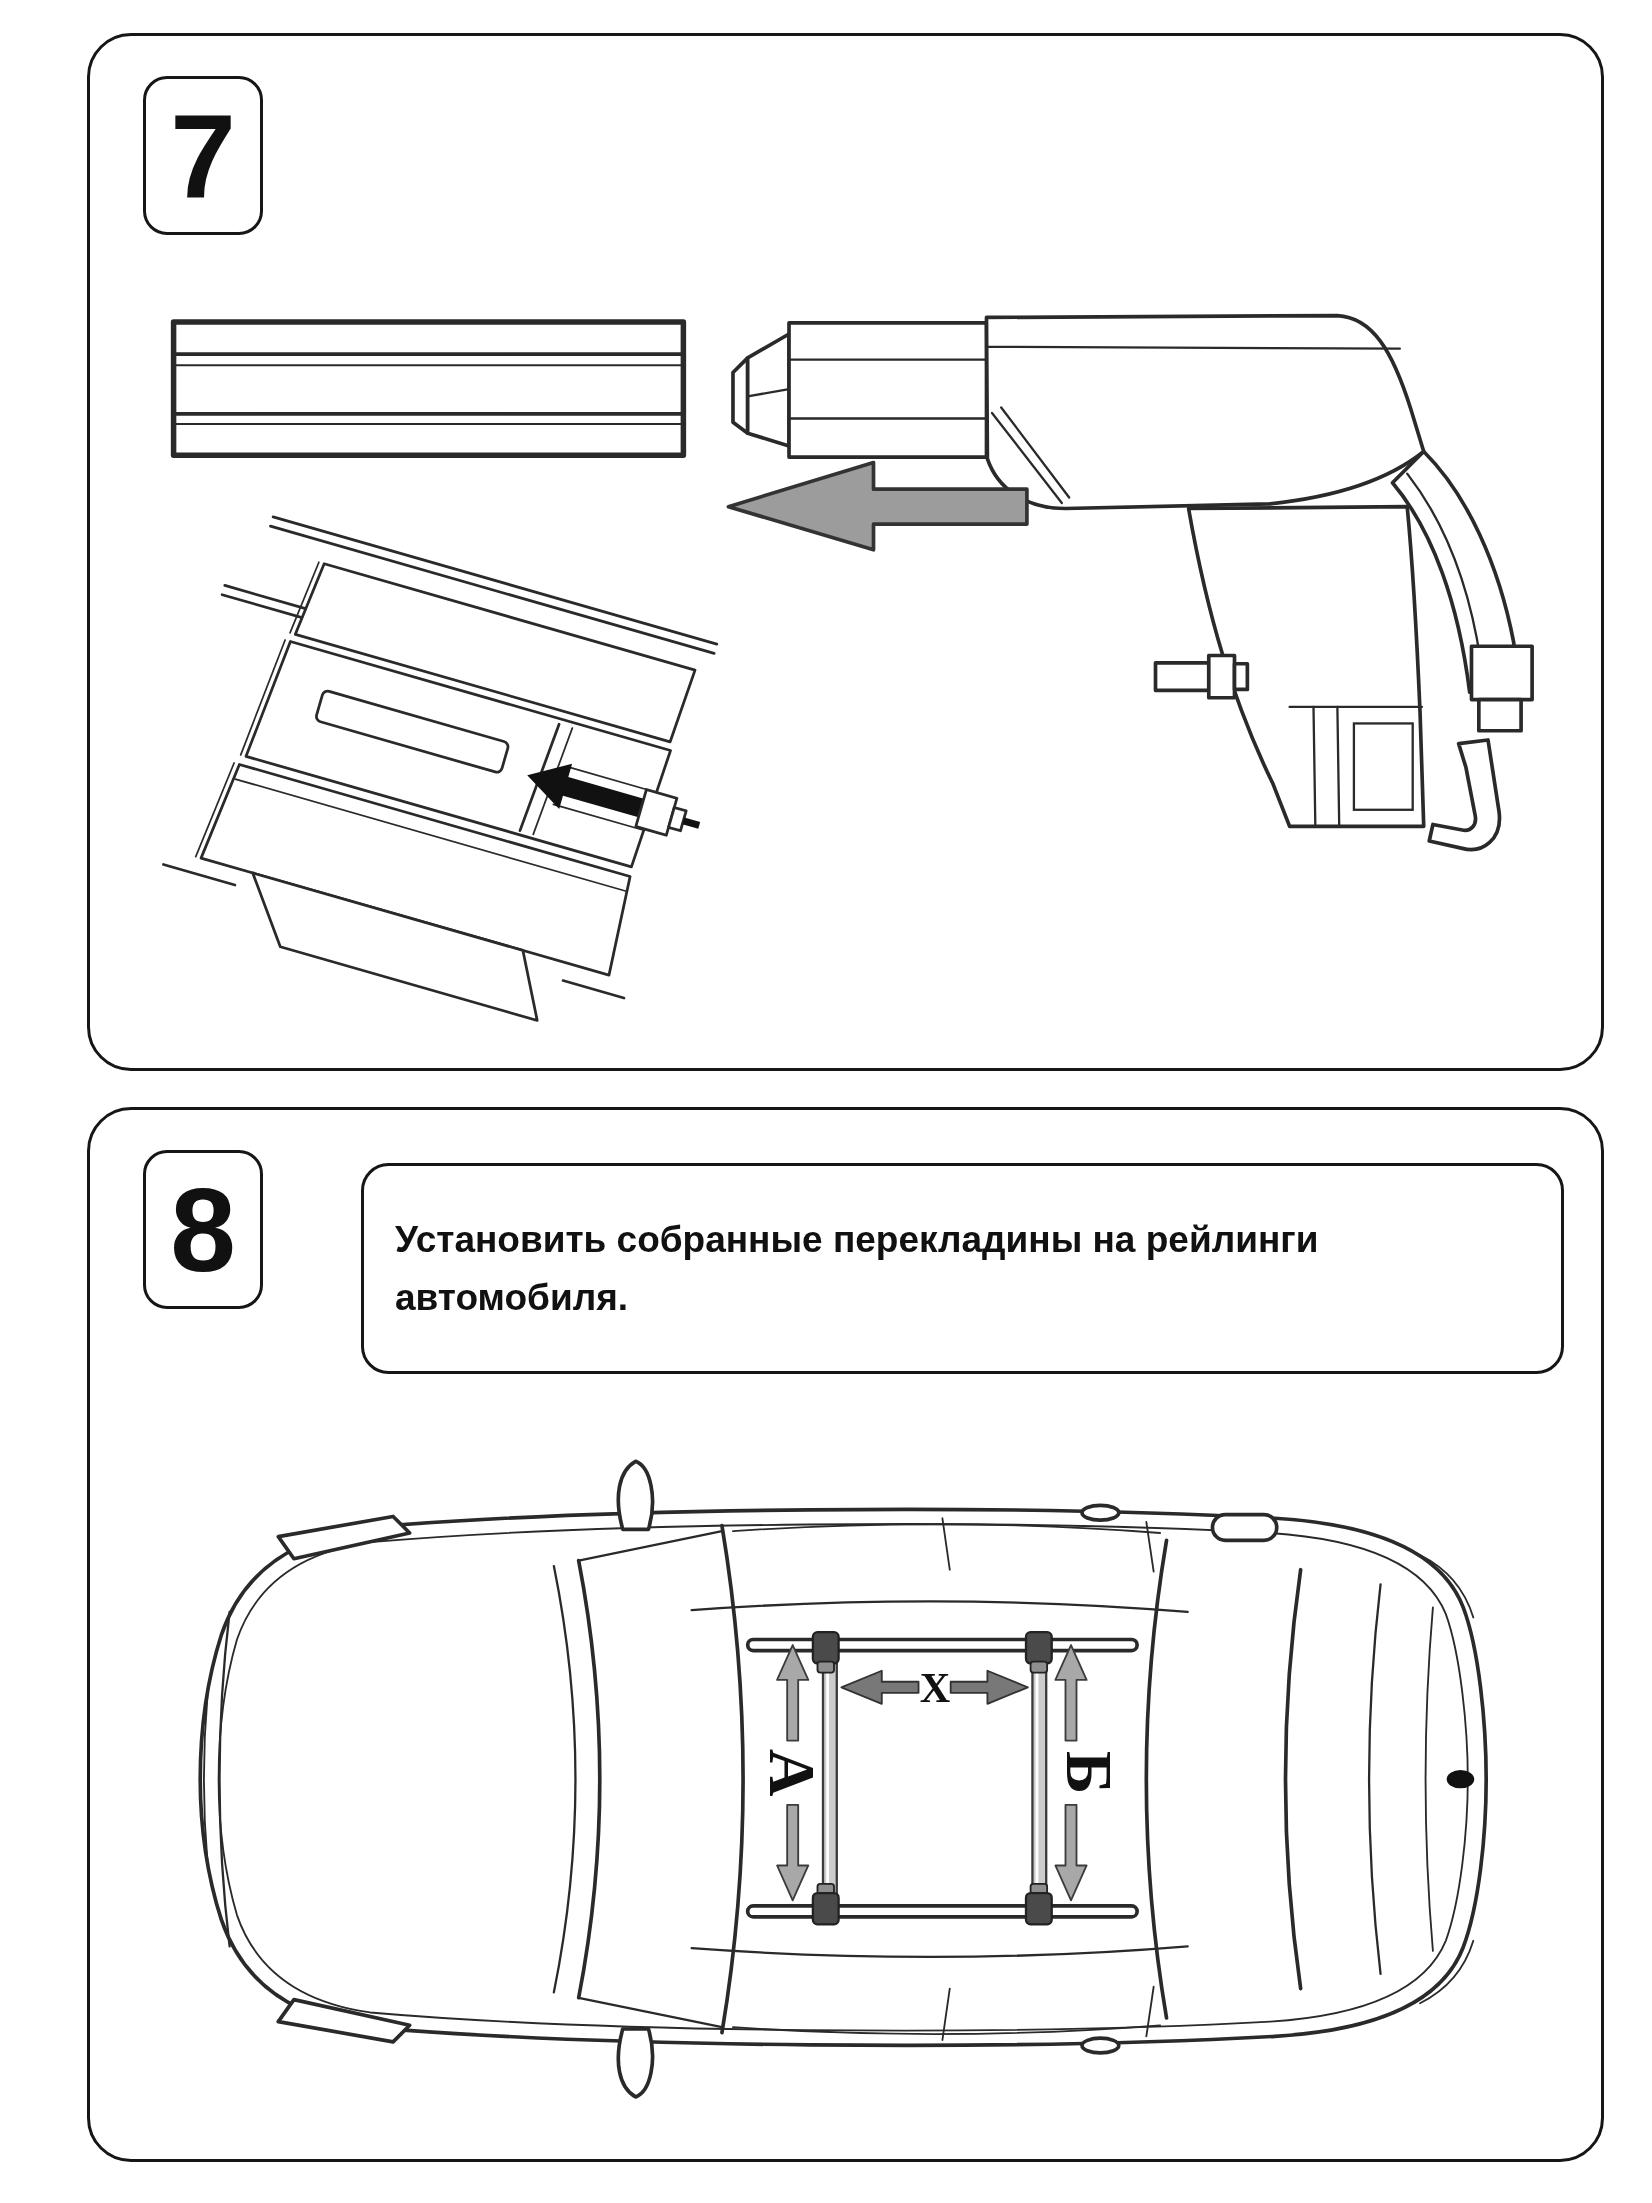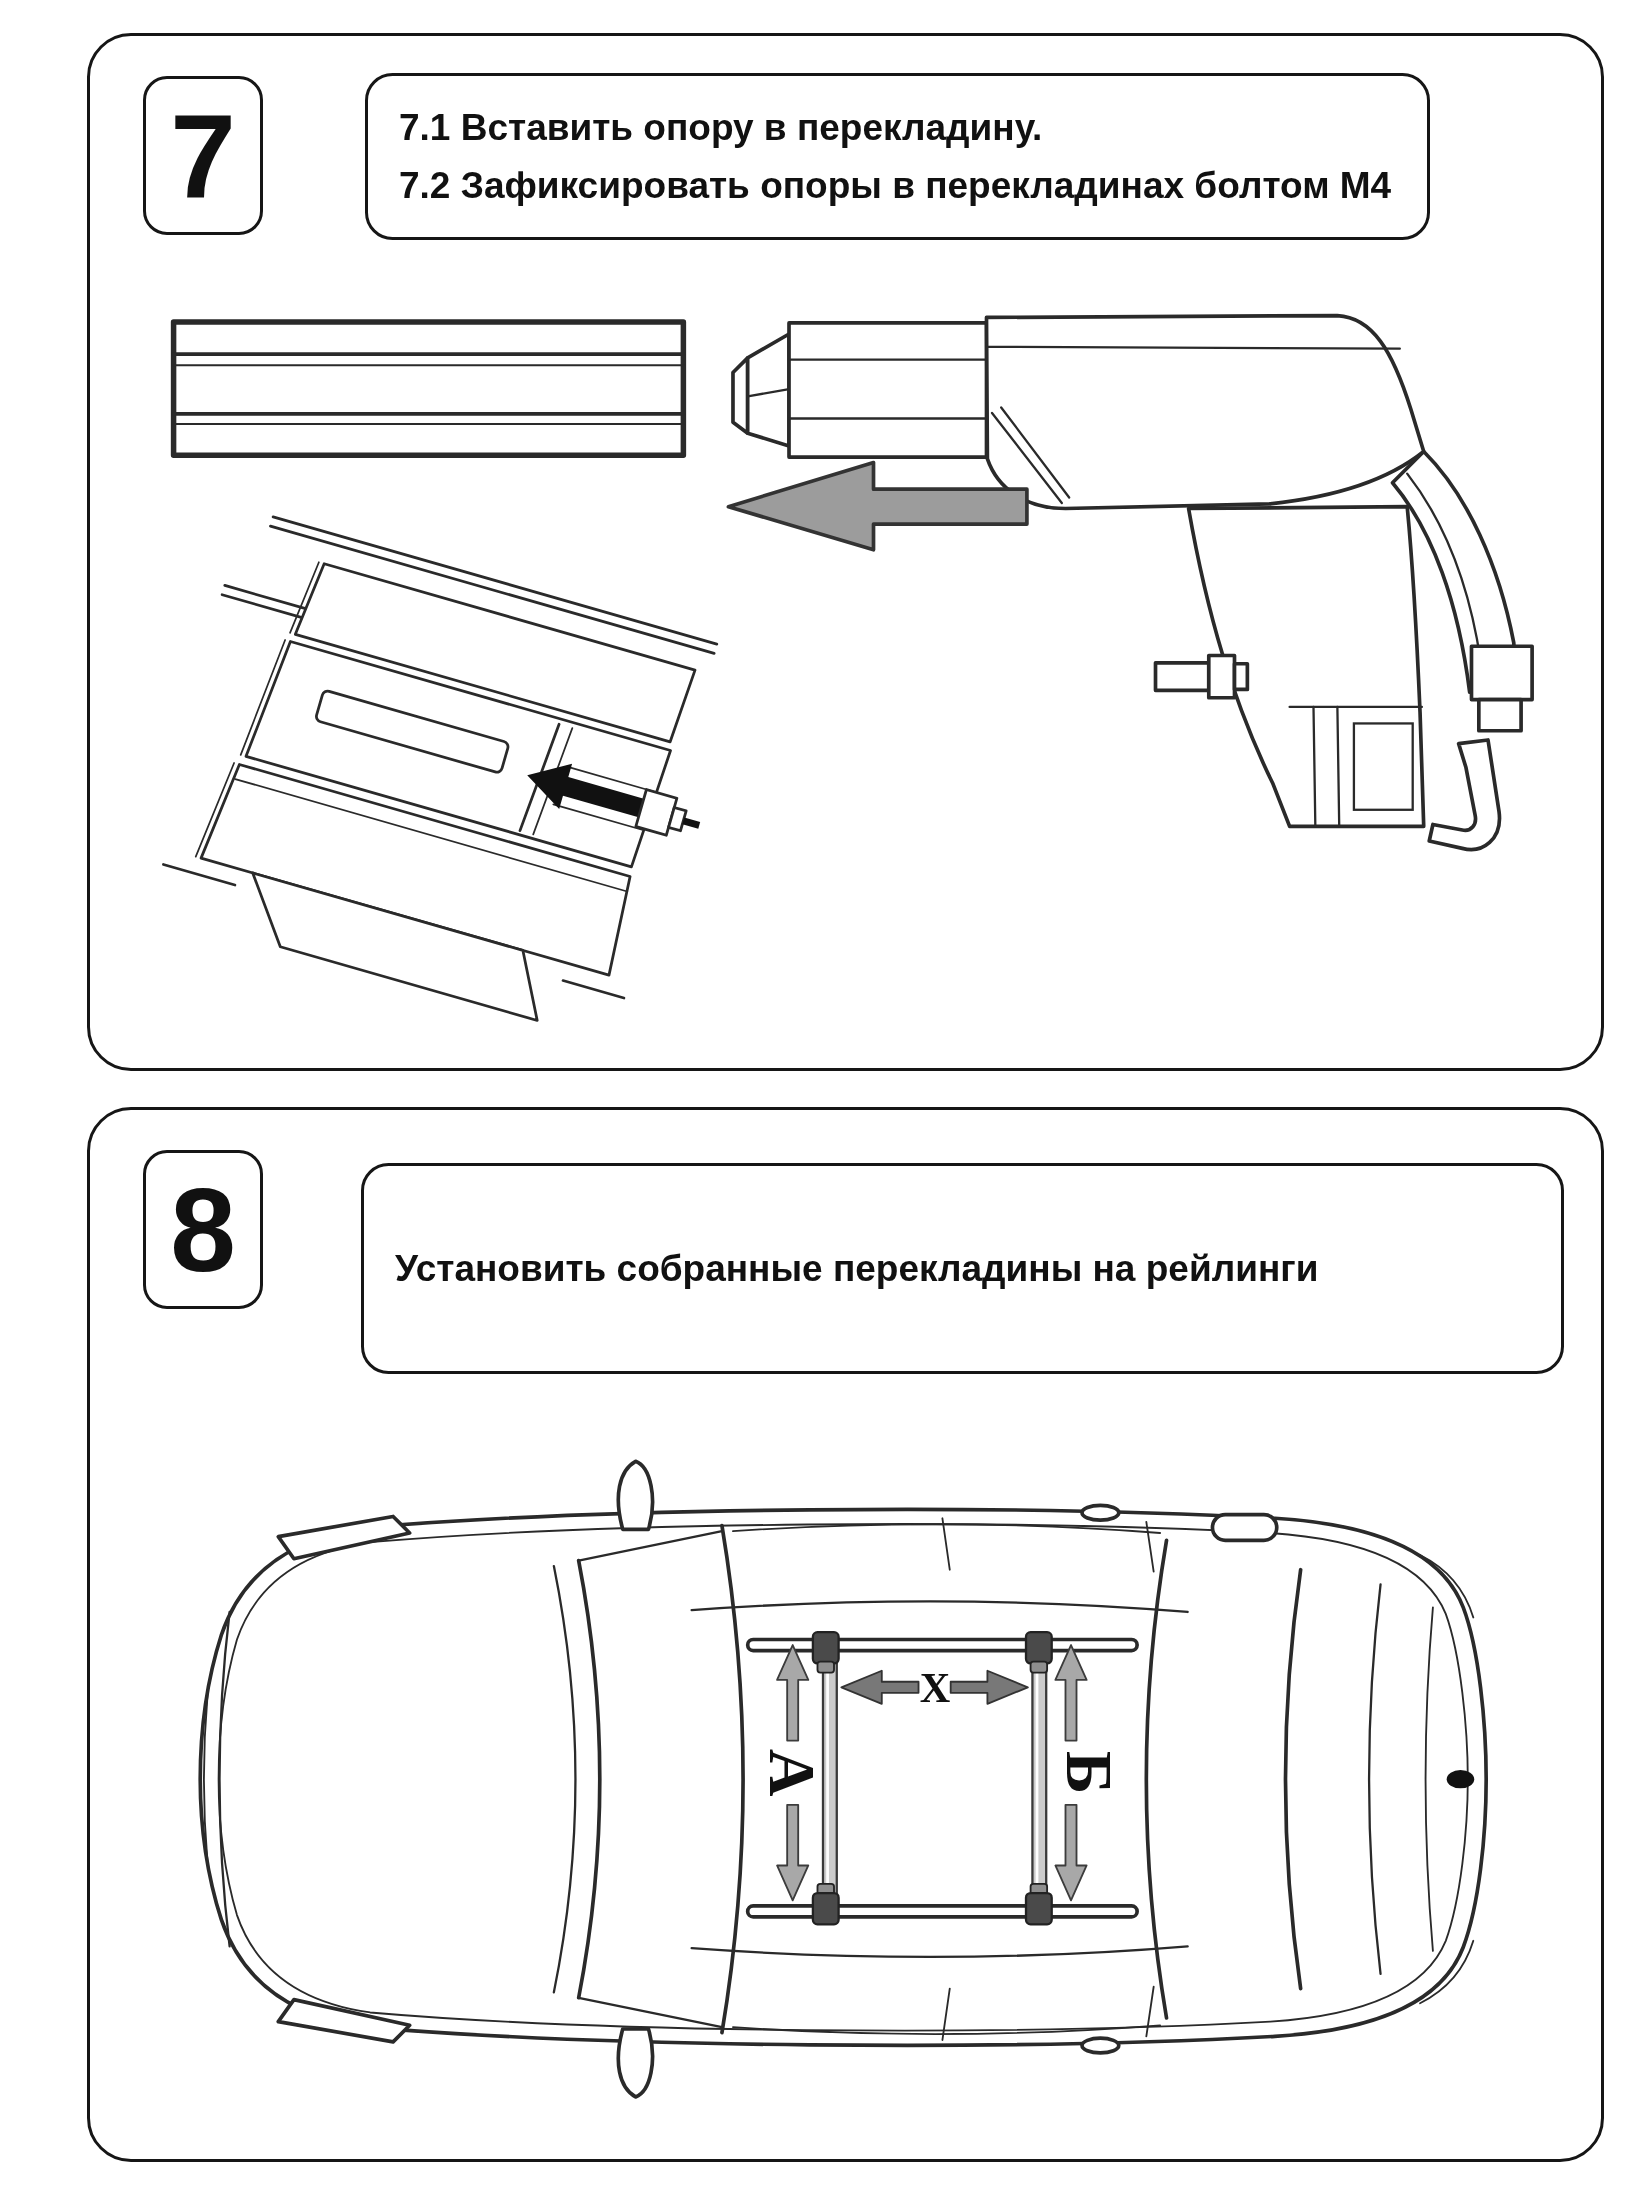--- a/index.html
+++ b/index.html
@@ -27,24 +27,20 @@
   .ln2{fill:none;stroke:#2a2a2a;stroke-width:2;stroke-linecap:round;}
   .serifbold{font-family:"Liberation Serif",serif;font-weight:bold;fill:#111;}
 </style>
 </head>
 <body>
 
 <div class="panel" id="panel-7">
   <div class="numbox">
     <span>7</span>
   </div>
-  <div class="textbox" id="textbox-7">
-    <span>7.1 Вставить опору в перекладину.</span>
-    <span>7.2 Зафиксировать опоры в перекладинах болтом М4</span>
-  </div>
 
   <svg class="fig" id="fig-7" width="1511" height="790" viewBox="0 0 1645 860">
 
     <g>
       <rect class="o6" x="91" y="49" width="555" height="145"></rect>
       <line class="ln" x1="91" y1="84" x2="646" y2="84" stroke-width="5"></line>
       <line class="ln2" x1="91" y1="96" x2="646" y2="96"></line>
       <line class="ln" x1="91" y1="149" x2="646" y2="149" stroke-width="5"></line>
       <line class="ln2" x1="91" y1="160" x2="646" y2="160"></line>
     </g>
@@ -115,20 +111,21 @@
     </g>
   </svg>
 </div>
 
 <div class="panel" id="panel-8">
   <div class="numbox">
     <span>8</span>
   </div>
   <div class="textbox" id="textbox-8">
     <span>Установить собранные перекладины на рейлинги</span>
+    <span>автомобиля.</span>
   </div>
 
   <svg class="fig" id="fig-8" width="1511" height="735" viewBox="0 0 1645 800">
 
     <g>
       <path class="o" d="M300 118 C560 96 1000 92 1290 108 C1390 114 1470 140 1495 205 C1512 250 1520 330 1520 392 C1520 454 1512 530 1495 575 C1470 640 1390 666 1290 672 C1000 688 560 684 300 662 C215 650 165 610 143 545 C127 495 120 440 120 392 C120 340 127 285 143 235 C165 170 215 130 300 118 Z"></path>
       <path class="ln2" d="M305 134 C560 112 995 108 1285 124 C1375 130 1452 154 1476 212 C1492 256 1500 336 1500 392 C1500 448 1492 524 1476 568 C1452 626 1375 650 1285 656 C995 672 560 668 305 646 C228 635 180 598 160 540 C146 492 140 438 140 392 C140 344 146 288 160 240 C180 182 228 145 305 134 Z"></path>
 
       <path class="i" d="M152 210 Q130 392 152 574"></path>
       <path class="ln2" d="M128 300 Q120 392 128 484"></path>

